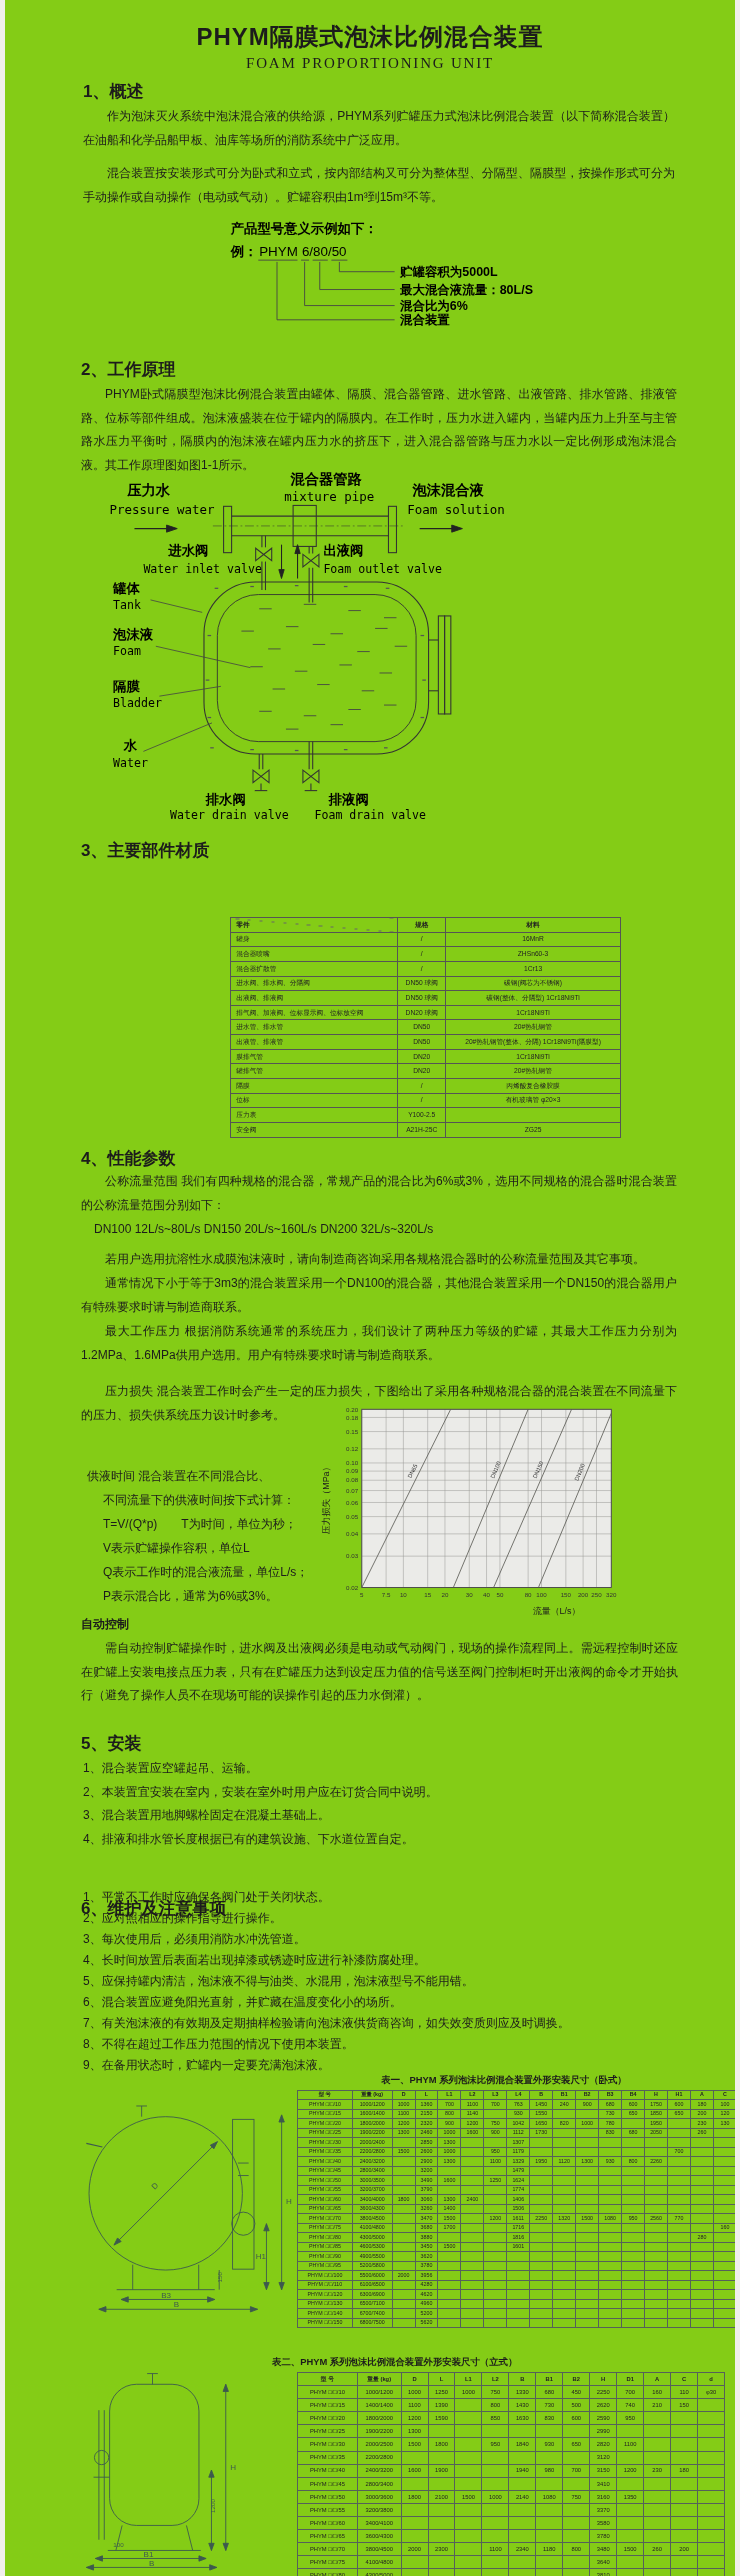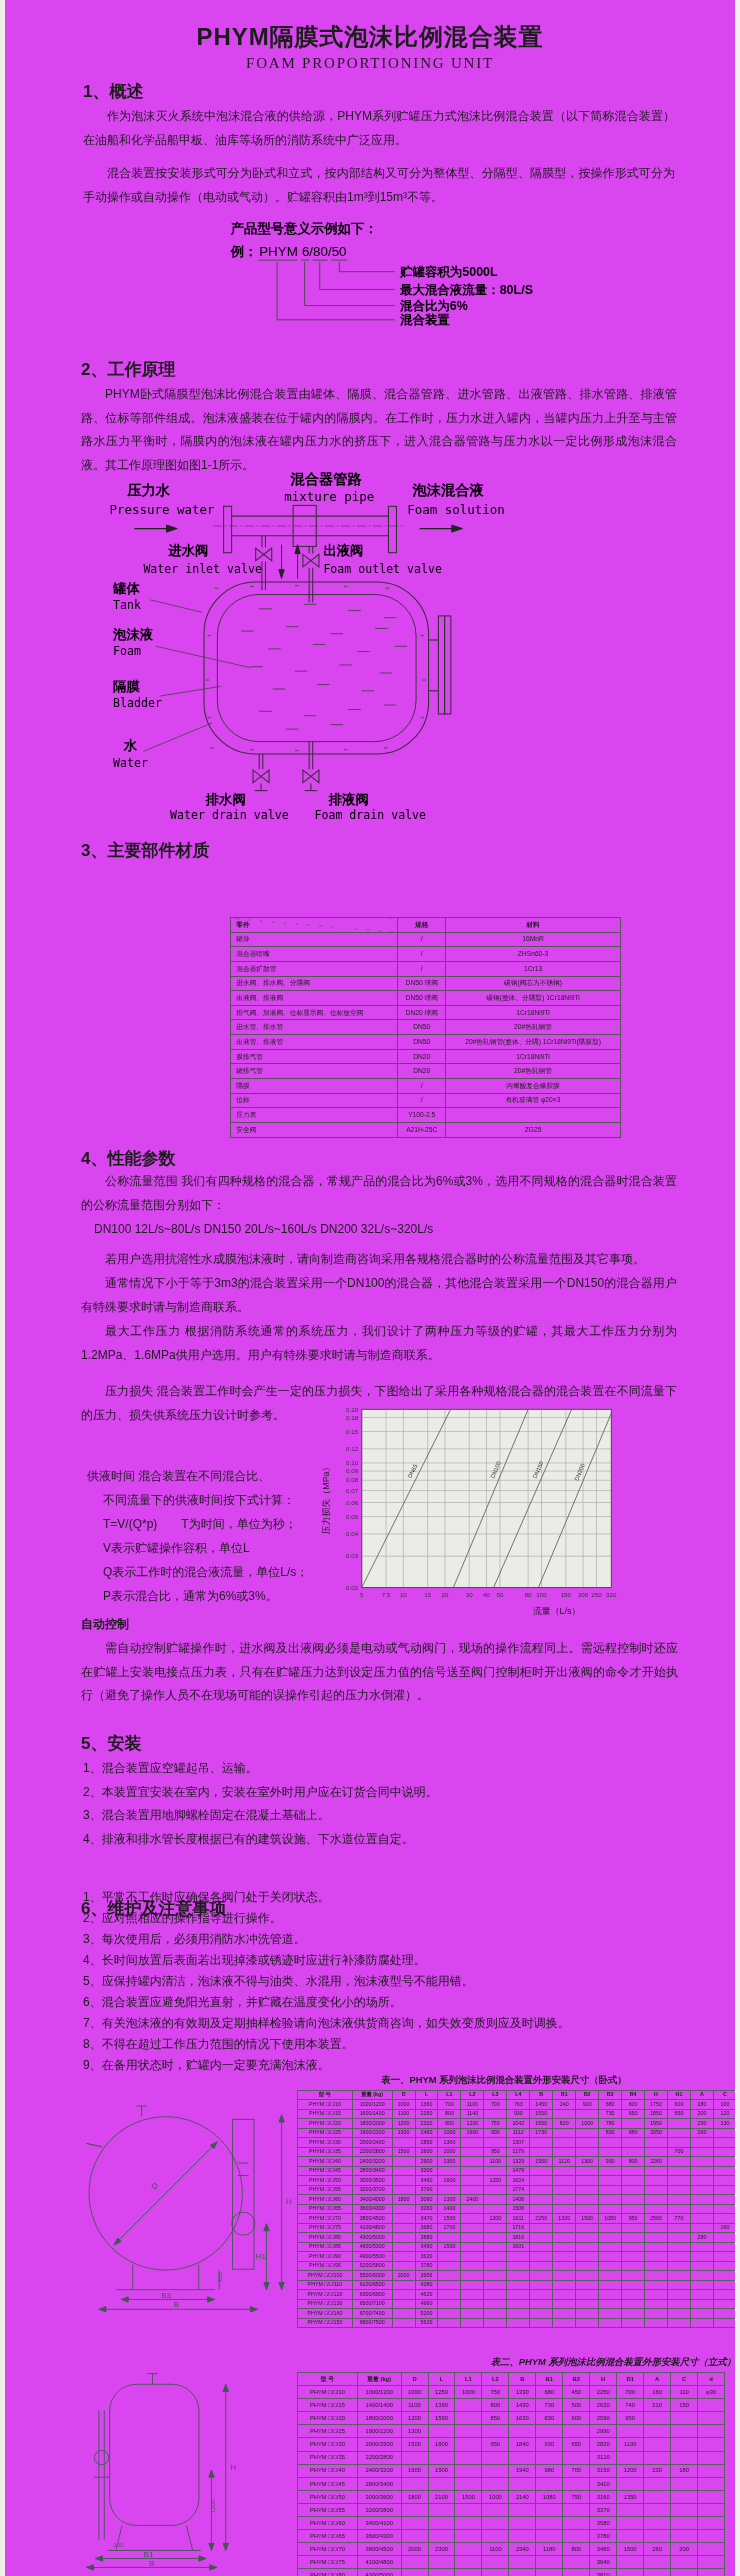--- a/index.html
+++ b/index.html
@@ -1,16 +1,16 @@
 <!DOCTYPE html>
 <html style="font-size:14.3px"><head>
 <meta charset="utf-8">
 <style>
   html,body{margin:0;padding:0;background:#eceae7;}
-  .page{position:relative;width:740px;height:2576px;margin:0 auto;background:#d946ef;
+  .page{position:relative;width:740px;height:2576px;margin:0 auto;background:#84cc16;
         border-left:5.3px solid #f0efec;border-right:5.3px solid #f0efec;box-sizing:border-box;
         font-family:"Liberation Sans","DejaVu Sans",sans-serif;color:#1c1c1c;overflow:hidden;}
   .abs{position:absolute;}
   .doc-title{width:100%;text-align:center;font-size:24px;font-weight:bold;letter-spacing:0.9px;}
   .doc-sub{width:100%;text-align:center;font-size:15px;letter-spacing:1.8px;
            font-family:"Liberation Serif","DejaVu Serif",serif;}
   .h2{font-size:17px;font-weight:bold;}
   .body-p{font-size:12px;line-height:23.6px;text-align:justify;text-indent:2em;}
   .noind{text-indent:0;}
   .cap{width:100%;text-align:center;font-size:12px;font-weight:bold;}
@@ -913,21 +913,21 @@
           <td>&nbsp;</td>
           <td>&nbsp;</td>
           <td>&nbsp;</td>
           <td>&nbsp;</td>
           <td>&nbsp;</td>
           <td>&nbsp;</td>
         </tr>
       </tbody>
     </table>
 
-  <div class="abs" style="top:2356px;left:267px;width:464px;text-align:right;font-size:9.4px;font-weight:bold;font-style:italic;">表二、PHYM 系列泡沫比例混合装置外形安装尺寸（立式）</div>
+  <div class="abs" style="top:2356px;left:267px;width:464px;text-align:left;font-size:9.4px;font-weight:bold;">表二、PHYM 系列泡沫比例混合装置外形安装尺寸（立式）</div>
   <svg class="abs" style="top:2370px;left:76px;" width="210" height="201" viewBox="0 0 235 225">
     <g stroke="#3d5a4e" fill="none" stroke-width="1">
       <rect x="32" y="16" width="100" height="158" rx="30"></rect>
       <line x1="80" y1="4" x2="80" y2="16"></line>
         <line x1="74" y1="4" x2="86" y2="4"></line>
       <line x1="20" y1="45" x2="20" y2="190"></line>
         <line x1="26" y1="45" x2="26" y2="190"></line>
       <circle cx="23" cy="98" r="8"></circle>
         <line x1="14" y1="120" x2="32" y2="120"></line>
       <line x1="46" y1="174" x2="39" y2="202"></line>

